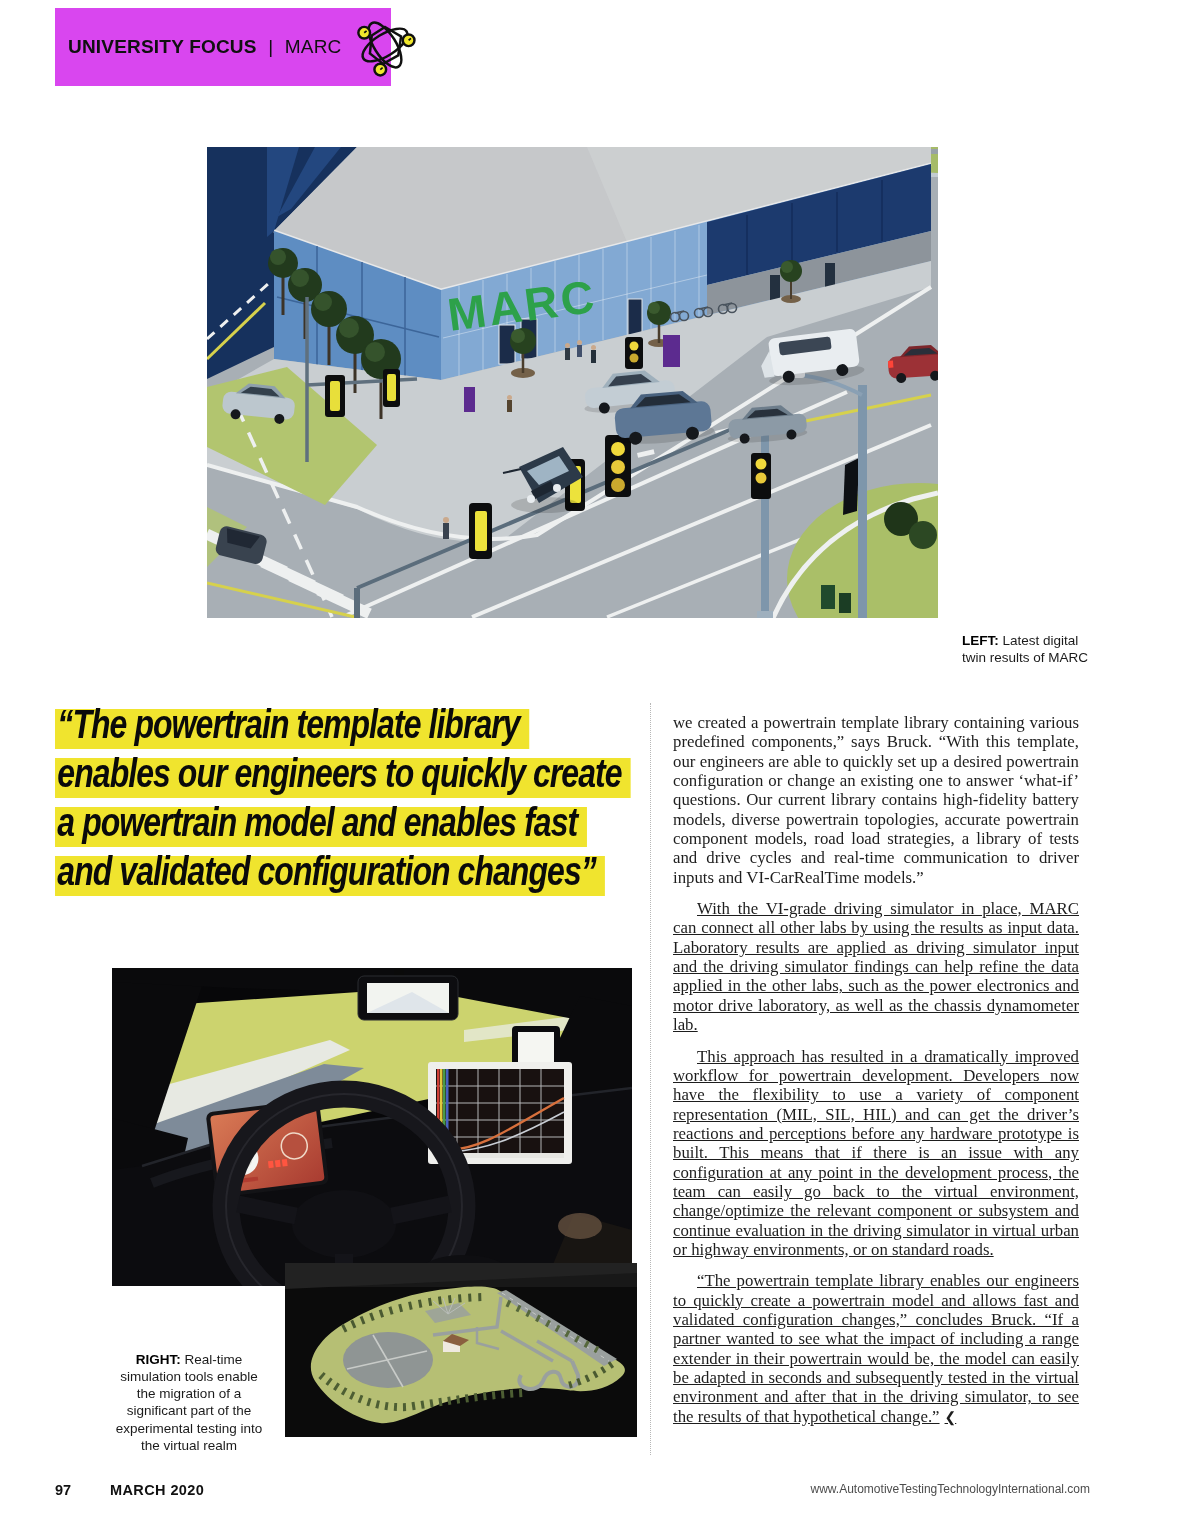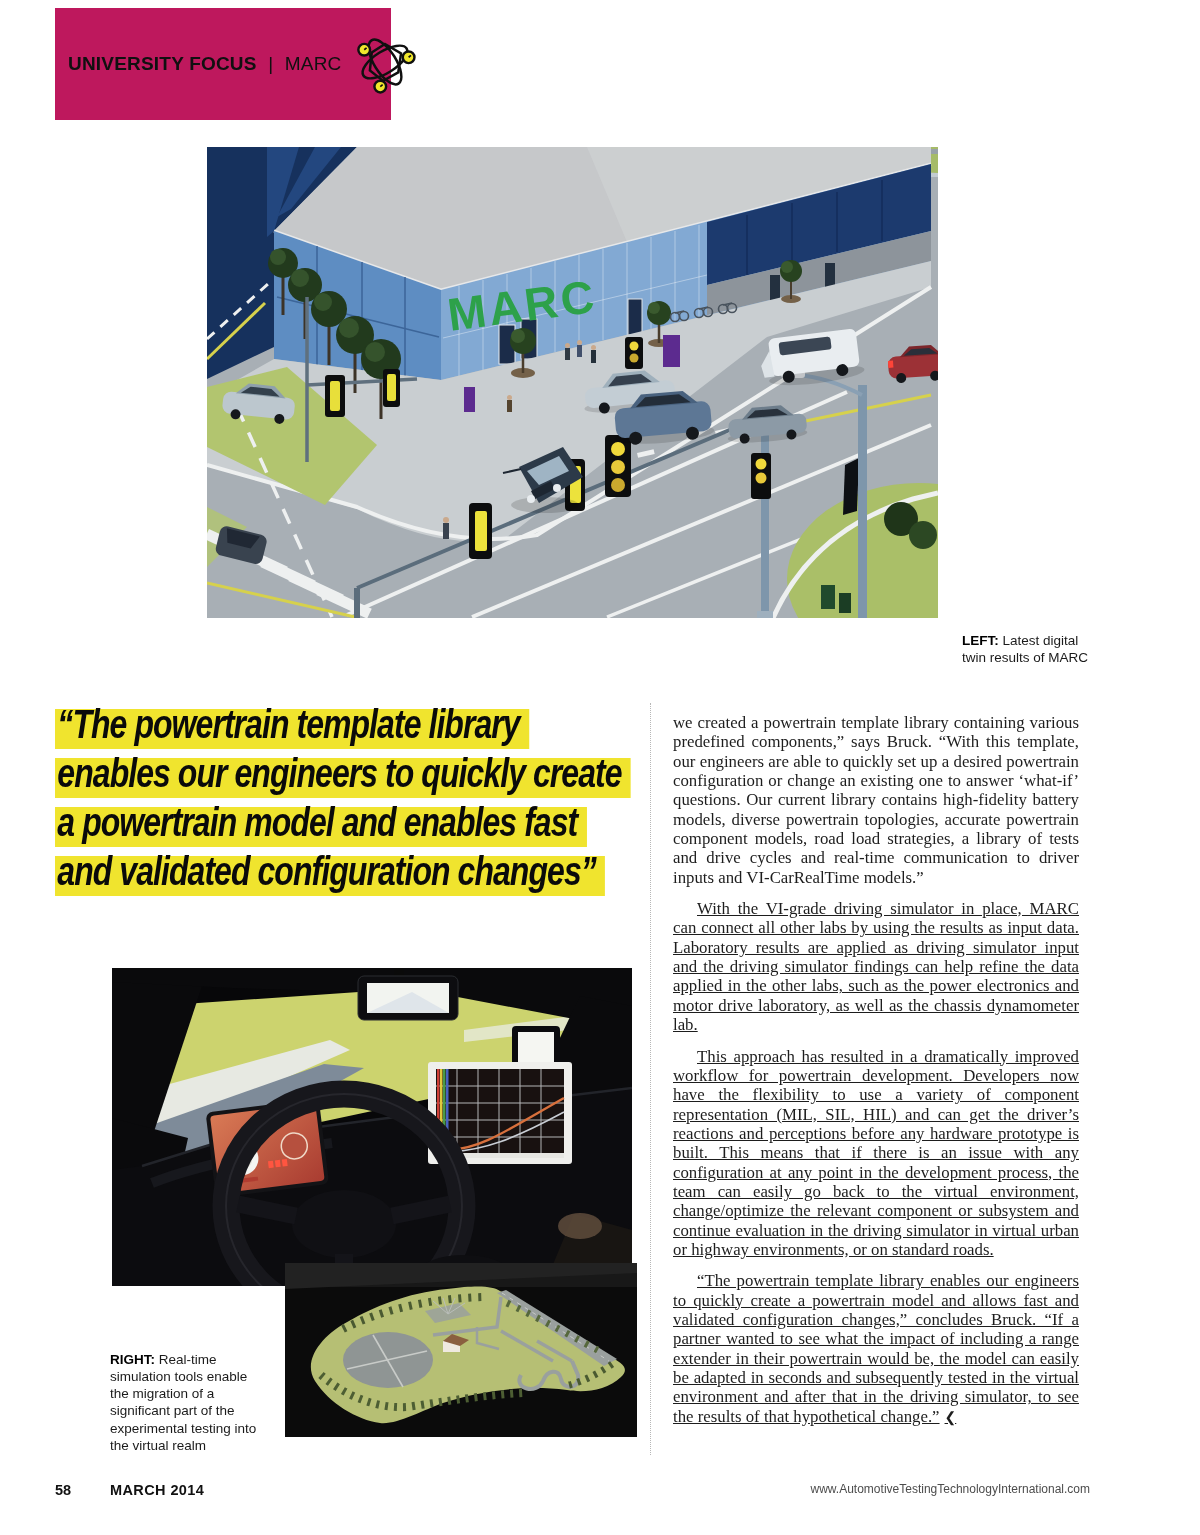--- a/index.html
+++ b/index.html
@@ -5,40 +5,40 @@
   html,body{margin:0;padding:0;}
   body{
     width:1200px;height:1535px;position:relative;background:#ffffff;
     font-family:"Liberation Sans",sans-serif;overflow:hidden;
     -webkit-font-smoothing:antialiased;
   }
   .abs{position:absolute;}
 
   
   .banner{
-    left:55px;top:8px;width:336px;height:112px;background:#be185d;
+    left:55px;top:8px;width:336px;height:78px;background:#d946ef;
     display:flex;align-items:center;padding:0 8px 0 13px;box-sizing:border-box;
   }
   .banner-text{font-size:19px;color:#101010;white-space:nowrap;letter-spacing:.2px;}
   .banner-bold{font-weight:bold;}
   .banner-sep{font-weight:normal;margin:0 6px;color:#101010;}
   .banner-light{font-weight:normal;}
   .atom-wrap{margin-left:9px;flex:0 0 auto;}
 
   
   .main-image{left:207px;top:147px;width:731px;height:471px;}
   .cockpit-image{left:112px;top:968px;width:520px;height:318px;z-index:1;}
   .track-image{left:285px;top:1263px;width:352px;height:174px;z-index:2;}
   .main-image svg,.cockpit-image svg,.track-image svg{display:block;}
 
   
   .img-captions{left:962px;top:584px;width:138px;font-size:13.5px;line-height:17.3px;color:#1b1b1b;margin-top:48px;}
   .cap-block{margin:0 0 9px 0;}
   .cap-label{font-weight:bold;color:#000;}
-  .right-caption{left:110px;top:1337px;width:158px;font-size:13.5px;line-height:17.3px;color:#1b1b1b;}
+  .right-caption{left:110px;top:1337px;width:158px;font-size:13.5px;line-height:17.3px;color:#1b1b1b;text-align:center;}
 
   
   .pull-quote{left:55px;top:700px;width:600px;text-decoration:underline;}
   .pq-line{
     display:block;height:49px;white-space:nowrap;
     transform:scaleX(.78);transform-origin:0 50%;
   }
   .pq-hl{
     display:inline-block;
     font-style:italic;font-weight:bold;
@@ -562,15 +562,15 @@
     <path d="M284,122 C300,118 318,108 330,99" stroke="#4a5a31" stroke-width="7" stroke-dasharray="3 6"></path>
   </g>
 </svg>
 </div>
 
 <p class="abs right-caption">
   <span class="cap-label">RIGHT:</span>
   <span>Real-time simulation tools enable the migration of a significant part of the experimental testing into the virtual realm</span>
 </p>
 
-<span class="abs footer-page">58</span>
-<span class="abs footer-issue">MARCH 2014</span>
+<span class="abs footer-page">97</span>
+<span class="abs footer-issue">MARCH 2020</span>
 <span class="abs footer-site">www.AutomotiveTestingTechnologyInternational.com</span>
 
 </body></html>

